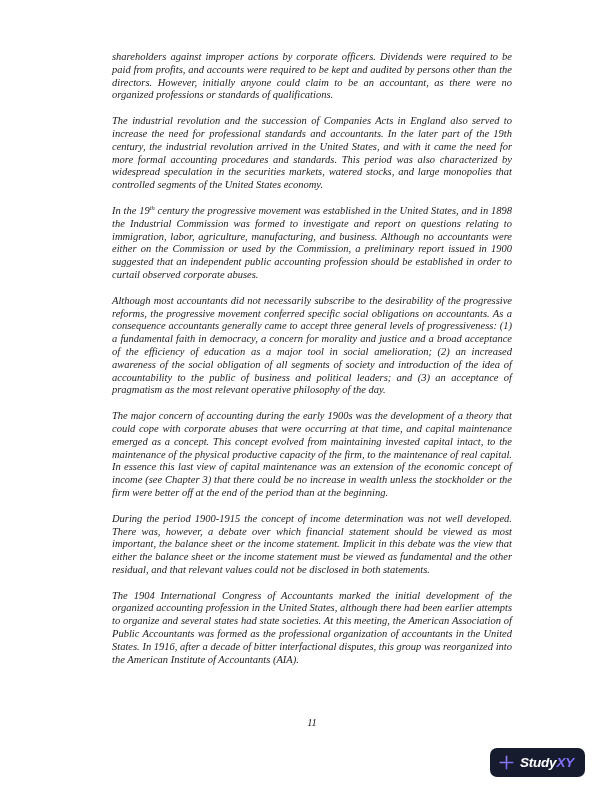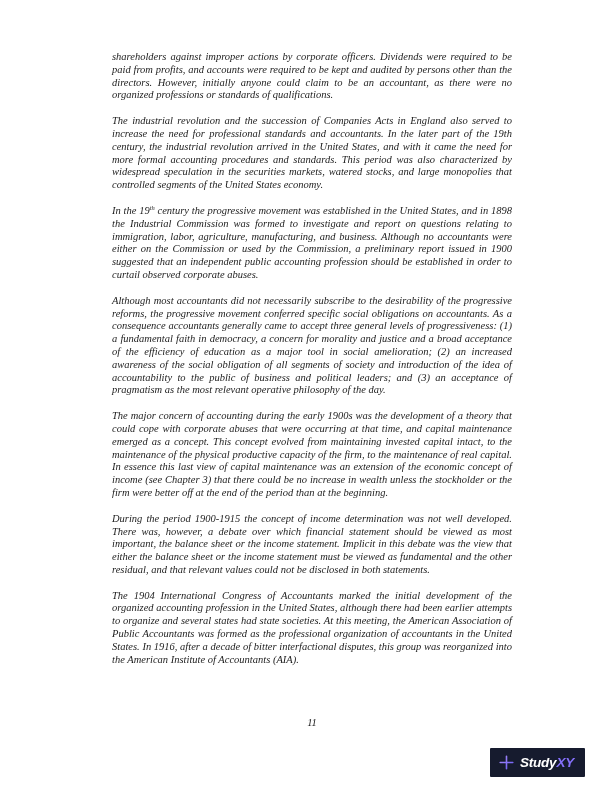--- a/index.html
+++ b/index.html
@@ -44,21 +44,21 @@
   .brand-badge {
     position: absolute;
     right: 27px;
     top: 748px;
     height: 29px;
     display: flex;
     align-items: center;
     gap: 6px;
     padding: 0 11px 0 9px;
     background: #161b2e;
-    border-radius: 1px;
+    border-radius: 7px;
     font-family: "Liberation Sans", sans-serif;
     box-sizing: border-box;
   }
   .brand-badge .plus-wrap {
     width: 15px;
     height: 15px;
     display: flex;
     align-items: center;
     justify-content: center;
   }

